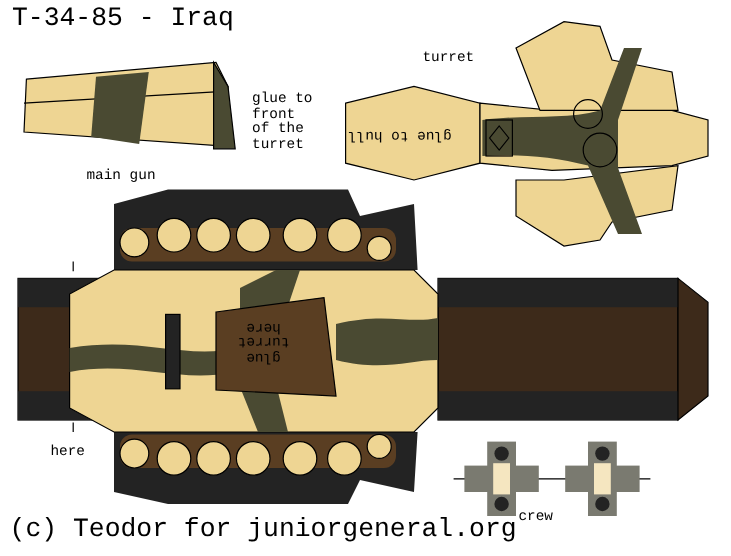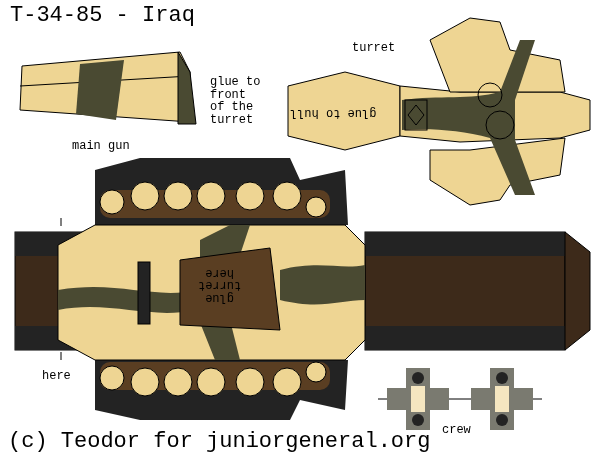--- a/index.html
+++ b/index.html
@@ -104,14 +104,14 @@
 <div class="lbl small" style="left:210px;top:76px;">glue to
 front
 of the
 turret</div>
 <div class="lbl small" style="left:352px;top:42px;">turret</div>
 <div class="lbl small" style="left:290px;top:106px;"><span class="flip">glue to hull</span></div>
 <div class="lbl small" style="left:198px;top:266px;text-align:center;color:#000;"><span class="flip">glue
 turret
 here</span></div>
 <div class="lbl small" style="left:42px;top:370px;">here</div>
-<div class="lbl small" style="left:442px;top:424px;">crew</div>
+<div class="lbl small" style="left:432px;top:424px;">crew</div>
 <div class="lbl credit">(c) Teodor for juniorgeneral.org</div>
 
 </body></html>

